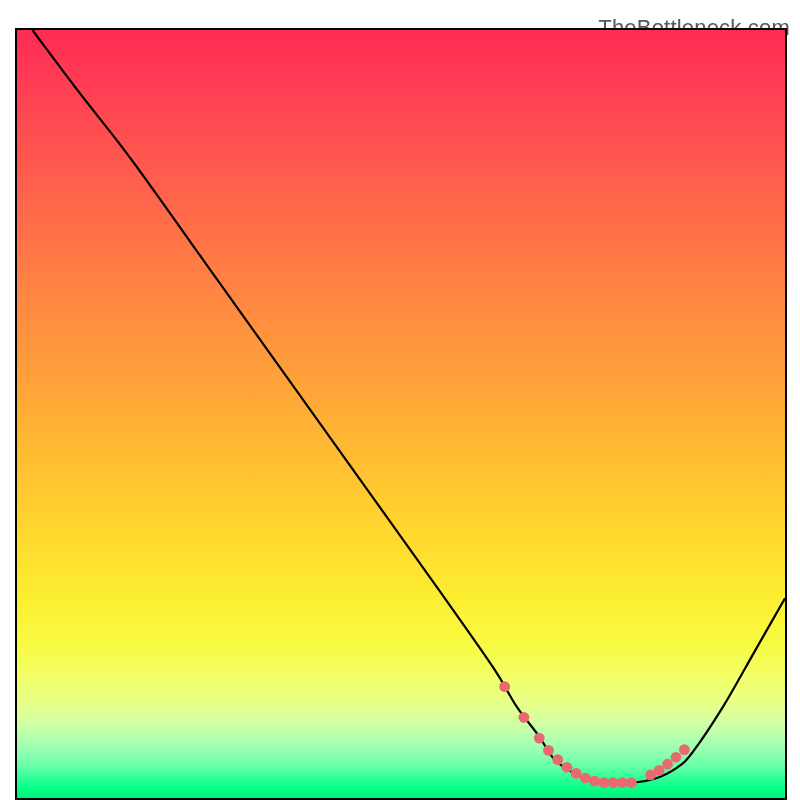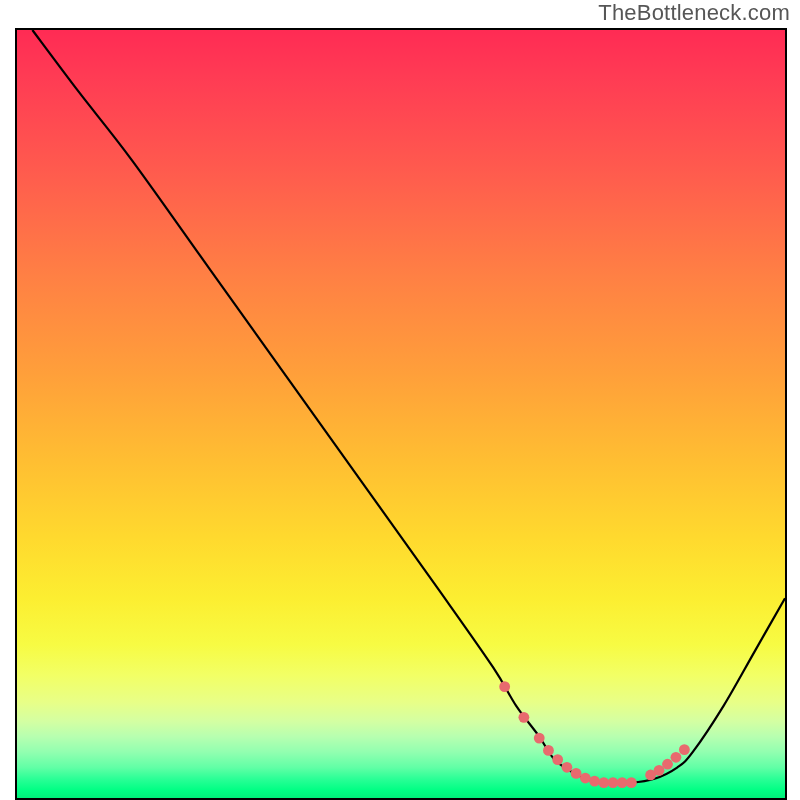--- a/index.html
+++ b/index.html
@@ -1,20 +1,20 @@
 <!DOCTYPE html>
 <html><head>
 <meta charset="utf-8">
 <style>
   * { margin: 0; padding: 0; box-sizing: border-box; }
   html, body { width: 800px; height: 800px; overflow: hidden; background: #fff; }
   .wrap { position: relative; width: 800px; height: 800px; }
   .attribution {
     position: absolute;
-    top: 0;
+    top: 15px;
     right: 10px;
     font-family: Arial, Helvetica, sans-serif;
     font-size: 22px;
     color: #565656;
     letter-spacing: 0.2px;
   }
   .plot {
     position: absolute;
     left: 15px;
     top: 28px;

